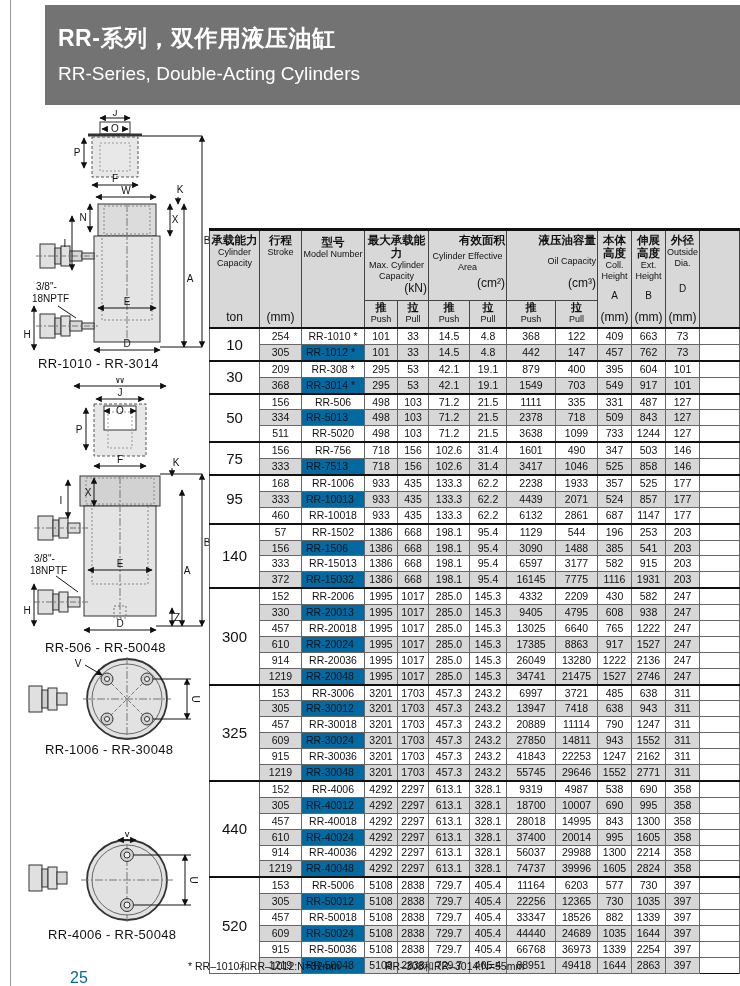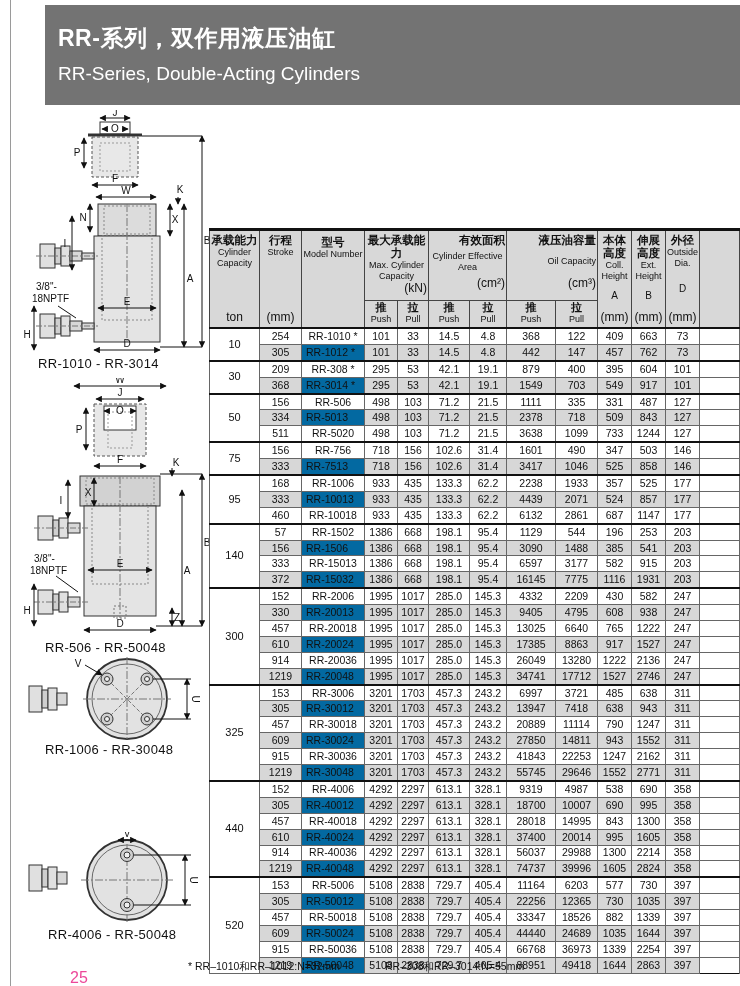--- a/index.html
+++ b/index.html
@@ -15,21 +15,21 @@
   #prevnote .mk{font-size:8px;vertical-align:1px;margin-right:4px;}
   #prevnote .en{margin-left:14px;}
   
   #tablewrap{position:absolute;left:209px;top:228px;}
   table.spec{border-collapse:collapse;table-layout:fixed;width:530px;font-size:10.5px;border:1.5px solid #111;border-top:3px solid #111;}
   table.spec th{border:1px solid #444;background:#d8d8d8;padding:0;font-weight:normal;vertical-align:top;}
   table.spec td{border:1px solid #666;text-align:center;height:14.9px;padding:0;line-height:1.05;color:#111;background:#fff;}
   tr.group-start td{border-top:2px solid #111;}
   tr.shaded td{background:#d7d7d7;}
   td.model-cell, tr.shaded td.model-cell{background:#0369a1;text-align:left;padding-left:4px;}
-  td.ton-cell, tr.shaded td.ton-cell{background:#fff;font-size:11px;}
+  td.ton-cell, tr.shaded td.ton-cell{background:#fff;font-size:15px;}
   td.empty-cell, tr.shaded td.empty-cell{background:#fff;border-top:none;border-bottom:none;}
   tr.group-start td.empty-cell{border-top:2px solid #111;}
   th.model-h{background:#f2b144;}
   th.empty-h{background:#fff;}
   .vfull{height:90px;display:flex;flex-direction:column;justify-content:space-between;align-items:center;padding:3px 1px;}
   .vshort{height:56px;display:flex;flex-direction:column;justify-content:space-between;align-items:flex-end;padding:3px 1px;}
   .vmodel{height:90px;display:flex;flex-direction:column;align-items:center;padding-top:5px;}
   .hz{font-weight:bold;font-size:11.5px;line-height:1.15;}
   .he{font-size:9px;line-height:1.15;}
   .hu{font-size:12px;}
@@ -38,21 +38,21 @@
   th.pp .hz{font-size:11px;}
   th.pp .he{font-size:9px;}
   
   .cap{position:absolute;font-size:13px;color:#111;letter-spacing:0.3px;}
   #mountnote{position:absolute;left:45px;top:756px;font-size:11.5px;line-height:1.35;color:#111;}
   #mountnote .models{margin-top:4px;line-height:1.45;}
   svg text{font-family:"Liberation Sans","DejaVu Sans",sans-serif;fill:#111;}
   
   #footnote{position:absolute;left:188px;top:960px;font-size:10.5px;color:#111;}
   #footnote .f2{margin-left:42px;text-align:right;}
-  #pagenum{position:absolute;left:70px;top:969px;font-size:16px;color:#ec4899;}
+  #pagenum{position:absolute;left:70px;top:969px;font-size:16px;color:#0369a1;}
 </style>
 </head>
 <body>
 
 <div id="page">
   <div id="left-rule"></div>
 
   <div id="banner">
     <div class="t1">RR-系列，双作用液压油缸</div>
     <div class="t2">RR-Series, Double-Acting Cylinders</div>
@@ -712,21 +712,21 @@
             <td class="empty-cell"></td>
           </tr>
           <tr class="shaded">
             <td>1219</td>
             <td class="model-cell">RR-20048</td>
             <td>1995</td>
             <td>1017</td>
             <td>285.0</td>
             <td>145.3</td>
             <td>34741</td>
-            <td>17712</td>
+            <td>21475</td>
             <td>1527</td>
             <td>2746</td>
             <td>247</td>
             <td class="empty-cell"></td>
           </tr>
           <tr class="group-start">
             <td rowspan="6" class="ton-cell">325</td>
             <td>153</td>
             <td class="model-cell">RR-3006</td>
             <td>3201</td>

